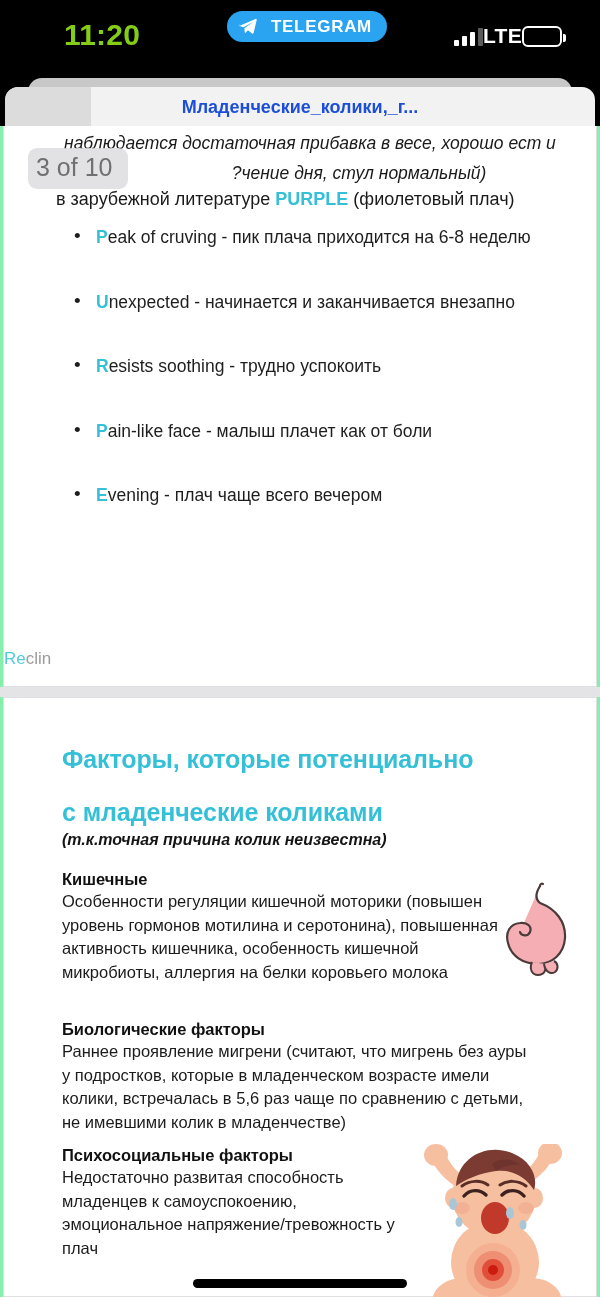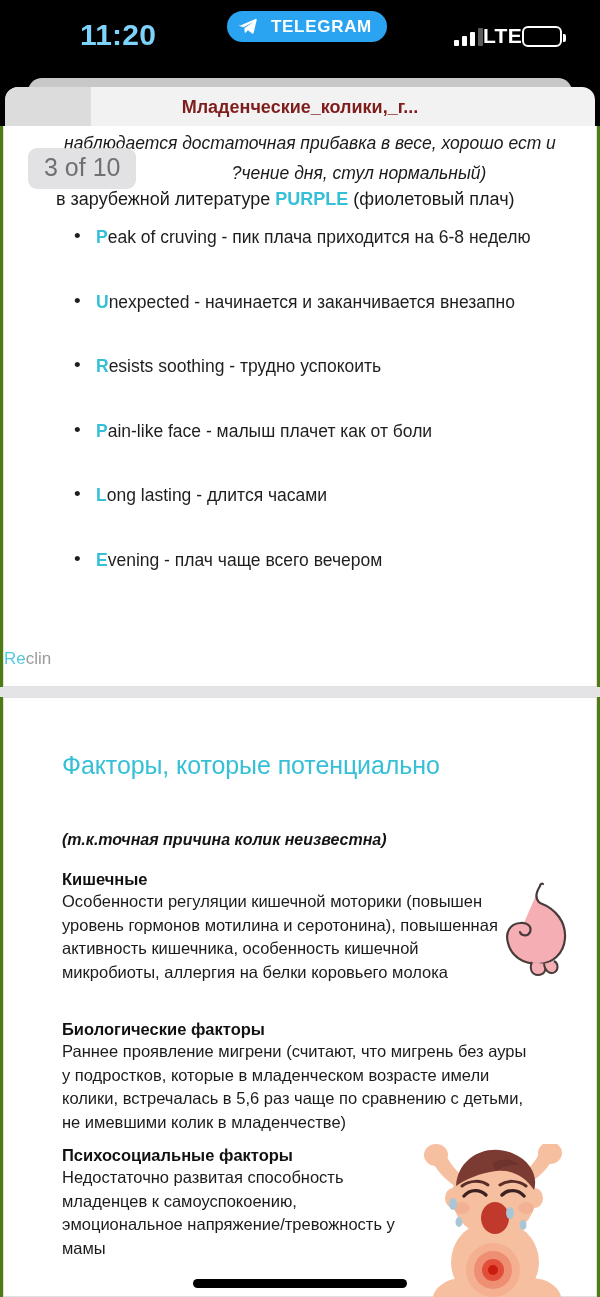--- a/index.html
+++ b/index.html
@@ -23,22 +23,22 @@
   
   .status-bar {
     position: absolute;
     top: 0; left: 0;
     width: 600px; height: 78px;
     background: #000000;
     z-index: 40;
   }
   .status-time {
     position: absolute;
-    left: 80px; top: 18px;
-    color: #7dd3fc;
+    left: 64px; top: 18px;
+    color: #84cc16;
     font-size: 30px;
     font-weight: 600;
     letter-spacing: 0.2px;
   }
   .tg-pill {
     position: absolute;
     left: 227px; top: 11px;
     height: 31px;
     padding: 0 15px 0 11px;
     background: #2AA3F0;
@@ -140,30 +140,30 @@
     width: 86px; height: 39px;
     background: #dcdcdc;
     border-radius: 13px 0 0 0;
   }
   .titlebar .doc-title {
     position: absolute;
     left: 0; right: 0; top: 10px;
     text-align: center;
     font-size: 18px;
     font-weight: 700;
-    color: #7f1d1d;
+    color: #1d4ed8;
   }
 
   
   .pages {
     position: absolute;
     top: 48px; left: 0;
     width: 600px;
     height: 1171px;
-    background: #4d7c0f;
+    background: #86efac;
     overflow: hidden;
   }
 
   .page {
     position: relative;
     background: #ffffff;
     width: 594px;
     margin: 0 auto;
     border: 1px solid #e0e0e2;
     border-top: none;
@@ -220,25 +220,25 @@
     left: 0; right: 0;
     bottom: 17px;
     font-size: 17px;
     color: #9b9b9b;
   }
   .reclin .re { color: #52CBDE; }
 
   
   .p2-heading {
     position: absolute;
-    left: 58px; top: 54px;
+    left: 58px; top: 48px;
     width: 470px;
     color: #35C0D8;
     font-size: 25px;
-    font-weight: 400;
+    font-weight: 700;
     line-height: 26.5px;
     letter-spacing: -0.1px;
   }
   .p2-sub {
     position: absolute;
     left: 58px; top: 133px;
     font-style: italic;
     font-weight: 600;
     font-size: 16px;
     color: #151515;
@@ -270,21 +270,21 @@
     position: absolute;
     right: 0px; bottom: -8px;
     width: 196px; height: 160px;
     overflow: hidden;
   }
 
   
   .page-badge {
     position: absolute;
     left: 28px; top: 70px;
-    padding: 5px 16px 7px 16px;
+    padding: 5px 16px 7px 8px;
     background: rgba(220,220,222,0.82);
     border-radius: 9px;
     color: #707070;
     font-size: 25px;
     z-index: 25;
   }
 
   
   .home-bar {
     position: absolute;
@@ -343,53 +343,53 @@
 
         <div class="p1-lede">
           <span>в зарубежной литературе </span><span class="accent">PURPLE</span><span> (фиолетовый плач)</span>
         </div>
 
         <ul class="bullets">
           <li><span class="cap">P</span><span>eak of cruving - пик плача приходится на 6-8 неделю</span></li>
           <li><span class="cap">U</span><span>nexpected - начинается и заканчивается внезапно</span></li>
           <li><span class="cap">R</span><span>esists soothing - трудно успокоить</span></li>
           <li><span class="cap">P</span><span>ain-like face - малыш плачет как от боли</span></li>
-          <li><span class="cap">L</span><span>ong lasting - длится часами</span></li>
           <li><span class="cap">E</span><span>vening - плач чаще всего вечером</span></li>
         </ul>
 
         <div class="reclin">
           <span class="re">Re</span><span>clin</span>
         </div>
       </div>
 
       <div class="page-gap"></div>
 
       <div class="page page-2">
 
         <div class="p2-heading">
           <span>Факторы, которые потенциально</span><br>
           <br>
+          <span>с младенческие коликами</span>
         </div>
 
         <div class="p2-sub">(т.к.точная причина колик неизвестна)</div>
 
         <div class="p2-block block-gut">
           <h4>Кишечные</h4>
           <p>Особенности регуляции кишечной моторики (повышен уровень гормонов мотилина и серотонина), повышенная активность кишечника, особенность кишечной микробиоты, аллергия на белки коровьего молока</p>
         </div>
 
         <div class="p2-block block-bio">
           <h4>Биологические факторы</h4>
           <p>Раннее проявление мигрени (считают, что мигрень без ауры у подростков, которые в младенческом возрасте имели колики, встречалась в 5,6 раз чаще по сравнению с детьми, не имевшими колик в младенчестве)</p>
         </div>
 
         <div class="p2-block block-psy">
           <h4>Психосоциальные факторы</h4>
-          <p>Недостаточно развитая способность младенцев к самоуспокоению, эмоциональное напряжение/тревожность у мамы</p>
+          <p>Недостаточно развитая способность младенцев к самоуспокоению, эмоциональное напряжение/тревожность у плач</p>
         </div>
 
         <svg class="ill-stomach" viewBox="0 0 82 100">
           <path d="M44 6 C39 14 39 19 44 23 C60 29 70 42 69 58 C68 74 56 84 42 84 C27 84 15 76 12 63 C9 52 14 44 24 43 C32 42 36 47 34 52 C32 57 25 56 24 52" fill="#F5AFB4" stroke="#4a3b3b" stroke-width="2.2" stroke-linecap="round" stroke-linejoin="round"></path>
           <path d="M36 82 C33 89 36 95 42 95 C48 95 51 90 49 84" fill="#F5AFB4" stroke="#4a3b3b" stroke-width="2"></path>
           <path d="M48 84 C49 91 54 95 59 92 C63 89 62 83 58 81" fill="#F5AFB4" stroke="#4a3b3b" stroke-width="2"></path>
           <path d="M44 6 C44 4 46 3 47 4" fill="none" stroke="#4a3b3b" stroke-width="2.2" stroke-linecap="round"></path>
         </svg>
 
         <svg class="ill-baby" viewBox="0 0 196 160">

